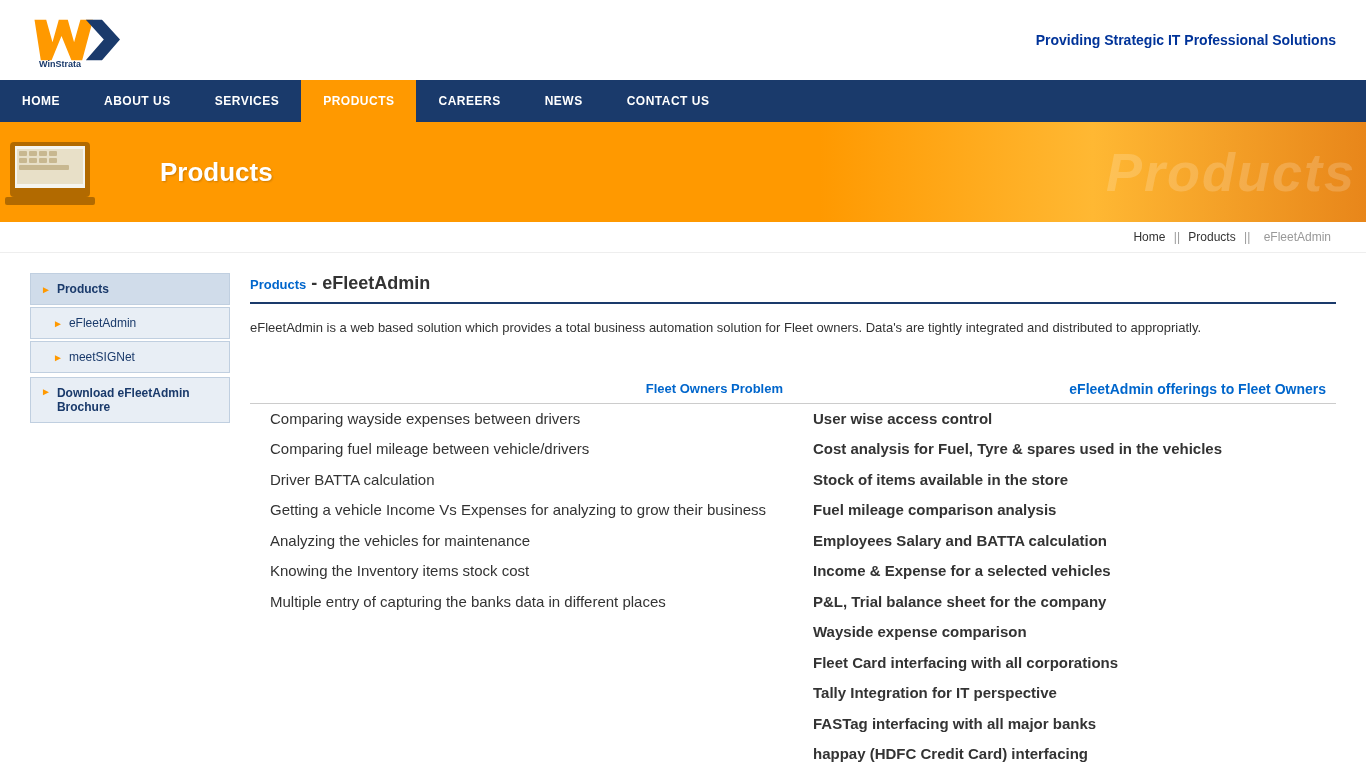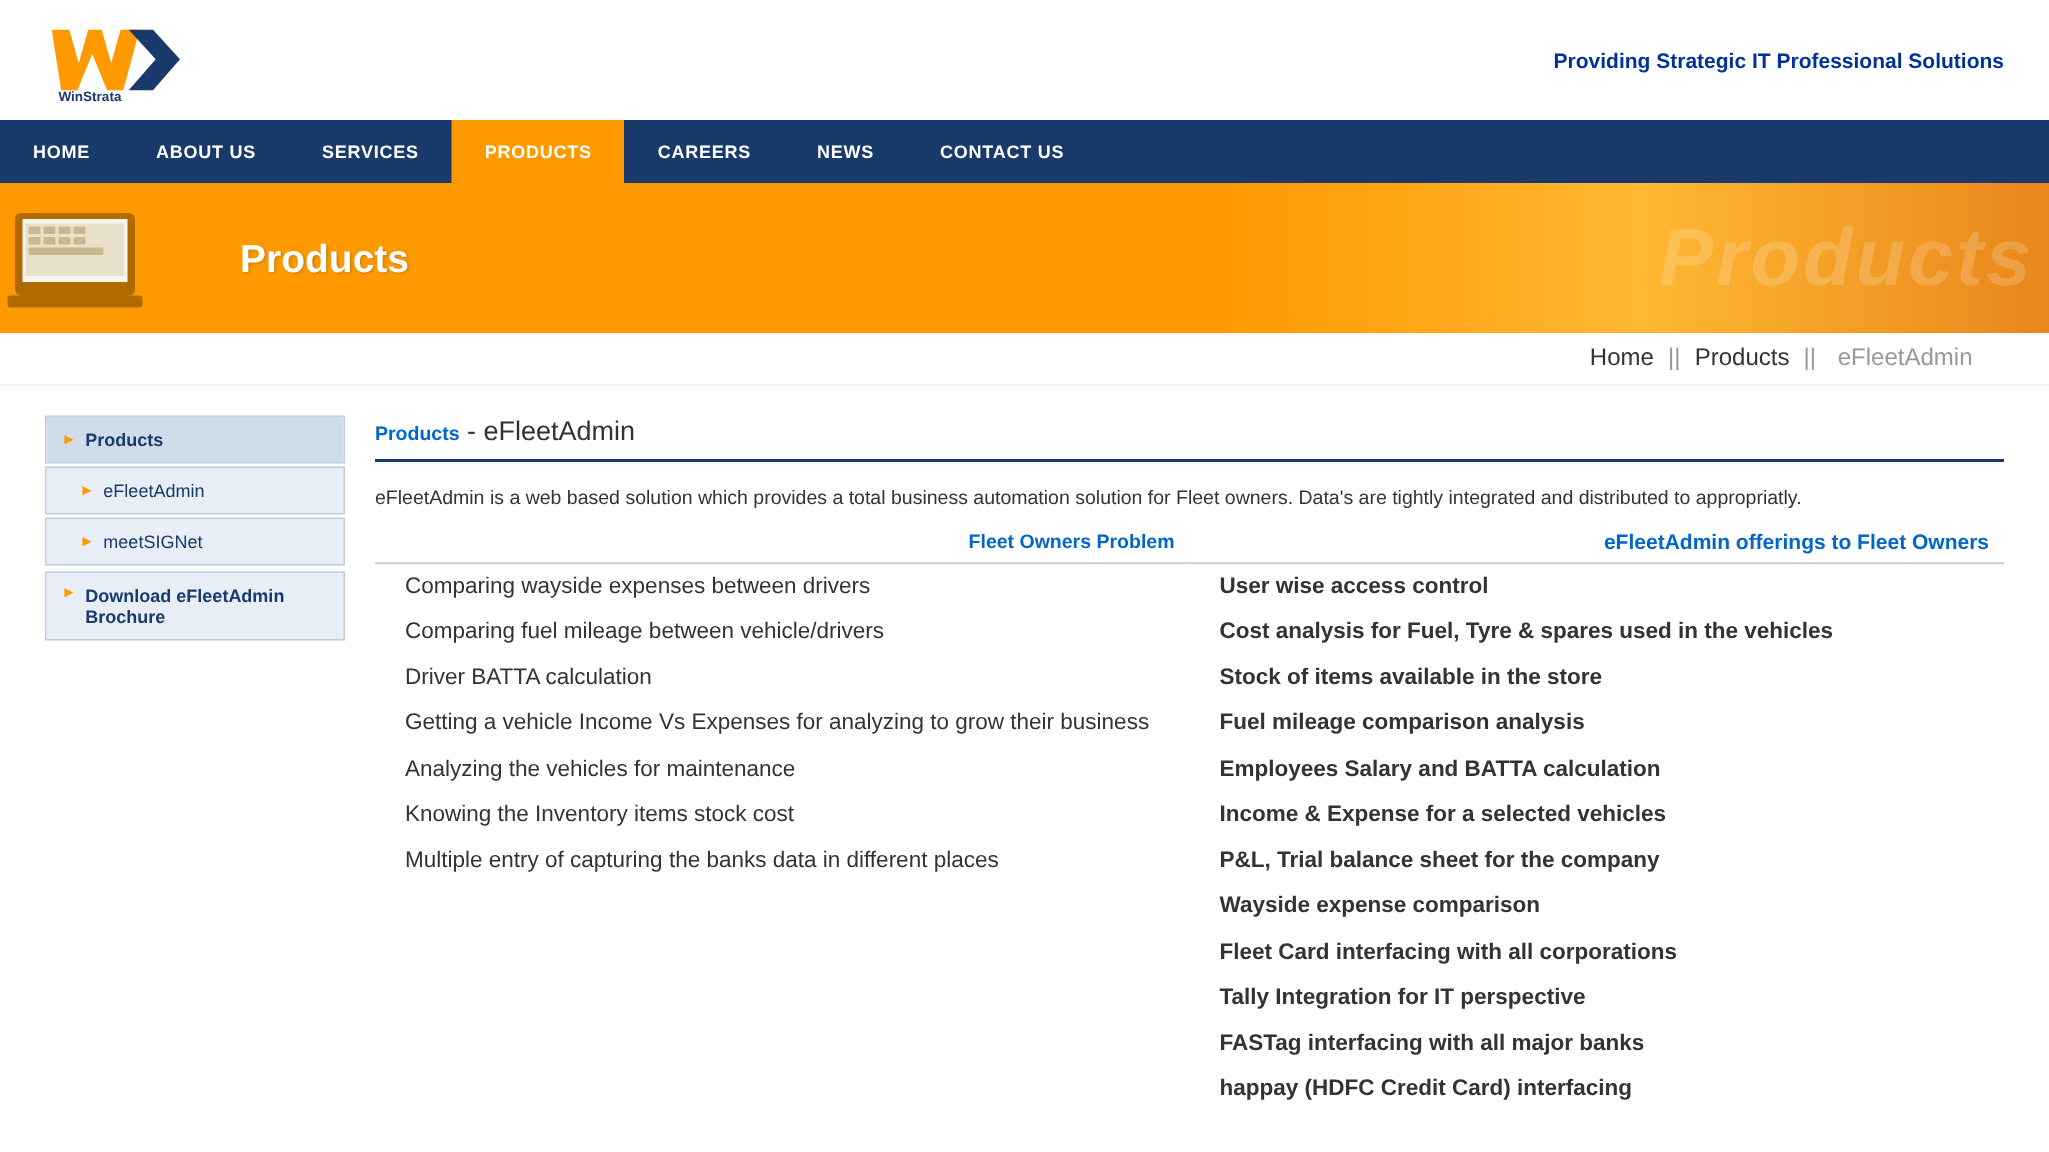--- a/index.html
+++ b/index.html
@@ -57,23 +57,23 @@
       font-size: 54px;
       font-weight: bold;
       color: rgba(255,255,255,0.18);
       font-style: italic;
       letter-spacing: 2px;
     }
 
     
     .breadcrumb {
       text-align: right;
-      padding: 8px 46px;
+      padding: 8px 30px;
       border-bottom: 1px solid #eee;
-      font-size: 16px;
+      font-size: 12px;
     }
     .breadcrumb a { color: #333; text-decoration: none; }
     .breadcrumb span { color: #999; margin: 0 5px; }
 
     
     .content-area { display: flex; padding: 20px 30px; gap: 20px; }
 
     
     .sidebar { width: 200px; flex-shrink: 0; }
     .sidebar-item {
@@ -117,25 +117,25 @@
     
     .main-content { flex: 1; }
     .page-heading {
       font-size: 18px;
       font-weight: bold;
       color: #f90;
       border-bottom: 2px solid #1a3a6b;
       padding-bottom: 8px;
       margin-bottom: 14px;
     }
-    .page-heading span { color: #333; font-weight: normal; }
+    .page-heading span { color: #333; font-weight: bold; }
     .intro-text {
       font-size: 13px;
       color: #333;
-      margin-bottom: 4px;
+      margin-bottom: 36px;
       line-height: 1.6;
     }
 
     
     .offerings-table { width: 100%; border-collapse: collapse; }
     .offerings-table th {
       text-align: right;
       padding: 6px 10px;
       font-size: 13px;
       font-weight: bold;

